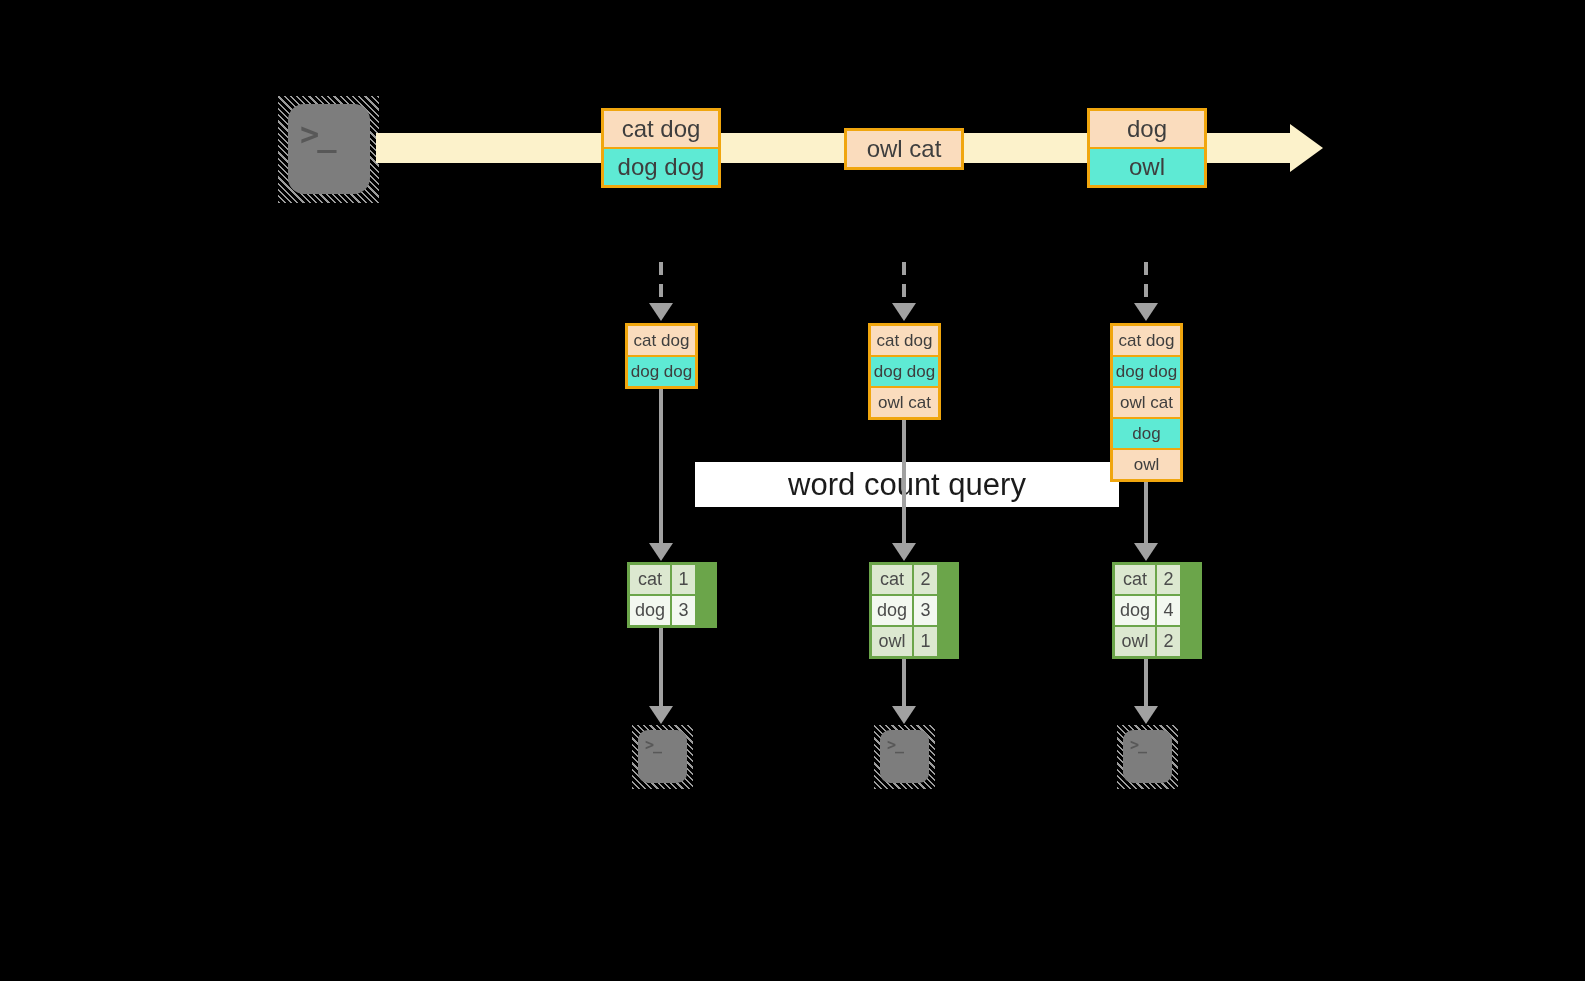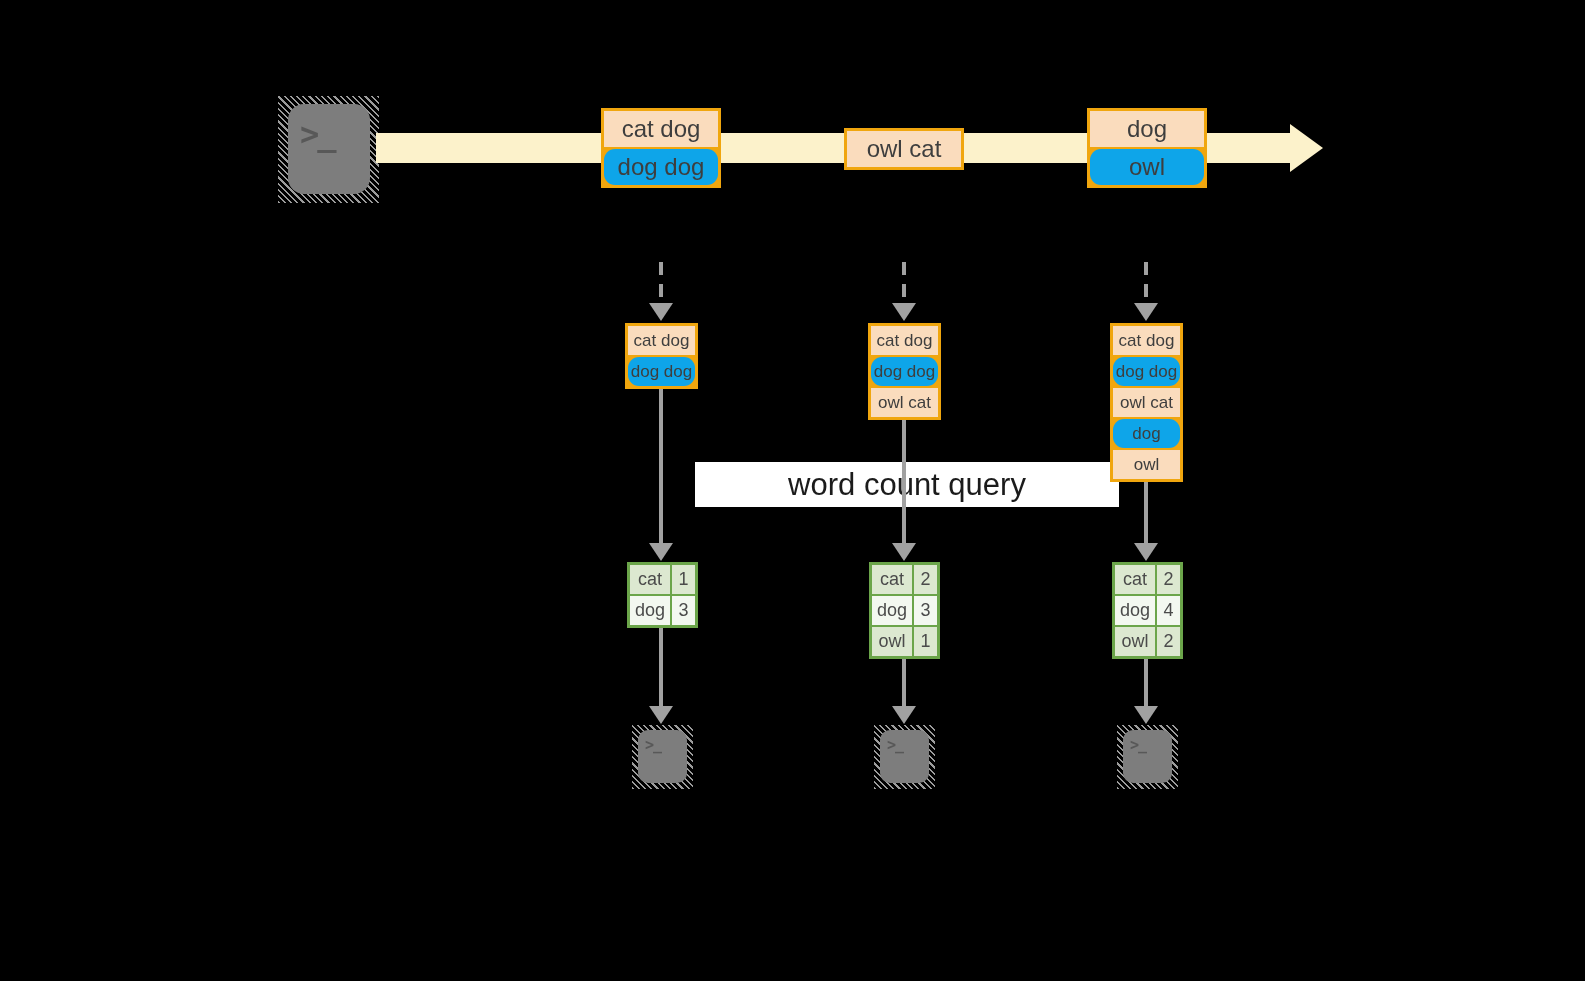--- a/index.html
+++ b/index.html
@@ -19,30 +19,30 @@
   .band{position:absolute;left:376px;top:133px;width:914px;height:30px;background:#fcf2cb;}
   .band-head{position:absolute;left:1290px;top:124px;width:0;height:0;
     border-top:24px solid transparent;border-bottom:24px solid transparent;border-left:33px solid #fcf2cb;}
 
   
   .batch{position:absolute;width:120px;border:3px solid #f0a60e;background:#f0a60e;z-index:2;}
   .bcell{height:36px;display:flex;align-items:center;justify-content:center;
     font-size:24px;color:#3e3e3e;}
   .bcell + .bcell{margin-top:2px;}
   .fill-a{background:#fadcbd;}
-  .fill-b{background:#0ea5e9;border-radius:11px;}
+  .fill-b{background:#5eead4;}
 
   
   .stack{position:absolute;width:73px;border:3px solid #f0a60e;background:#f0a60e;z-index:2;}
   .scell{height:29px;display:flex;align-items:center;justify-content:center;
     font-size:17px;color:#3e3e3e;}
   .scell + .scell{margin-top:2px;}
 
   
-  .wtable{position:absolute;width:71px;border:3px solid #6ba54a;background:#6ba54a;display:grid;
+  .wtable{position:absolute;width:90px;border:3px solid #6ba54a;background:#6ba54a;display:grid;
     grid-template-columns:40px 23px;grid-auto-rows:29px;column-gap:2px;row-gap:2px;z-index:2;}
   .gcell{display:flex;align-items:center;justify-content:center;font-size:18px;color:#4b4b4b;}
   .row-a{background:#dce8d0;}
   .row-b{background:#f3f8f0;}
 
   
   .vline{position:absolute;width:4px;background:#a1a1a1;z-index:3;}
   .vline.dashed{background:repeating-linear-gradient(180deg,#a1a1a1 0,#a1a1a1 13px,transparent 13px,transparent 22px);}
   .ahead{position:absolute;width:0;height:0;z-index:3;
     border-left:12px solid transparent;border-right:12px solid transparent;border-top:18px solid #a1a1a1;}

